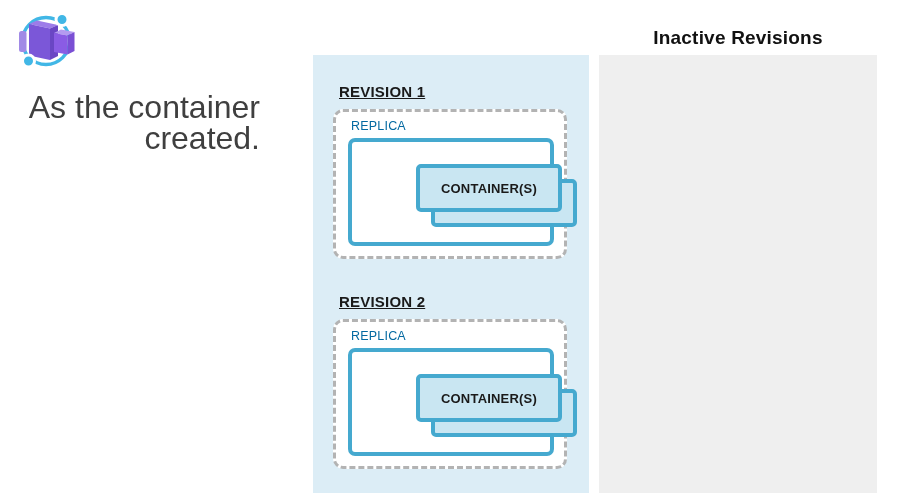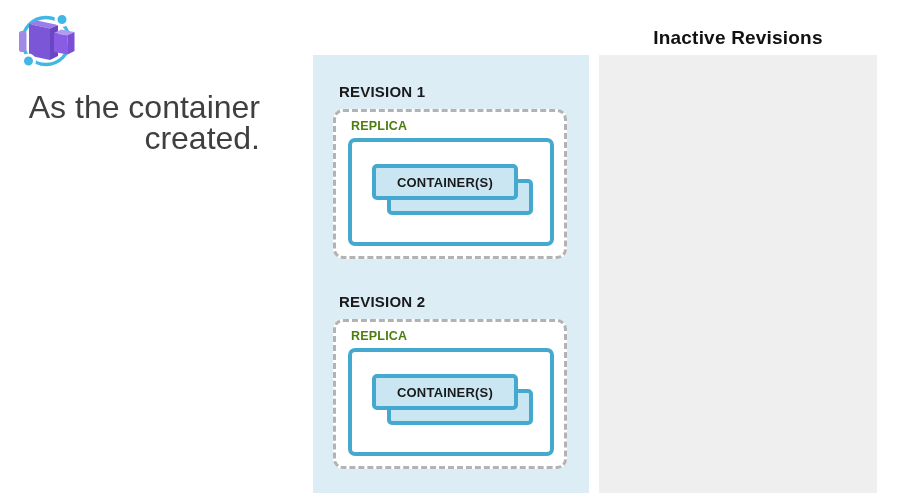--- a/index.html
+++ b/index.html
@@ -77,62 +77,64 @@
 
   .revision-label {
     position: absolute;
     left: 26px;
     top: 0;
     font-size: 15px;
     font-weight: 700;
     color: #1a1a1a;
     letter-spacing: 0.2px;
     white-space: nowrap;
+    text-decoration: underline;
   }
 
   .replica-box {
     position: absolute;
     left: 20px;
     top: 26px;
     width: 234px;
     height: 150px;
     background: #ffffff;
     border: 3px dashed #b3b3b3;
     border-radius: 10px;
   }
 
   .replica-label {
     position: absolute;
     left: 15px;
     top: 7px;
     font-size: 12.5px;
-    font-weight: 700;
-    color: #4d7c0f;
+    font-weight: 400;
+    color: #0369a1;
     letter-spacing: 0.2px;
     white-space: nowrap;
   }
 
   .pod-box {
     position: absolute;
     left: 12px;
     top: 26px;
     width: 206px;
     height: 108px;
     background: #ffffff;
     border: 4px solid #45a9cf;
     border-radius: 7px;
   }
 
   .container-card {
     position: absolute;
     width: 146px;
-    height: 36px;
+    height: 48px;
     background: #c9e6f2;
     border: 4px solid #45a9cf;
     border-radius: 5px;
+    margin-left: 44px;
   }
   .container-card.back  { left: 35px; top: 37px; }
   .container-card.front {
     left: 20px; top: 22px;
     display: flex;
     align-items: center;
     justify-content: center;
     font-size: 13px;
     font-weight: 700;
     color: #1a1a1a;

